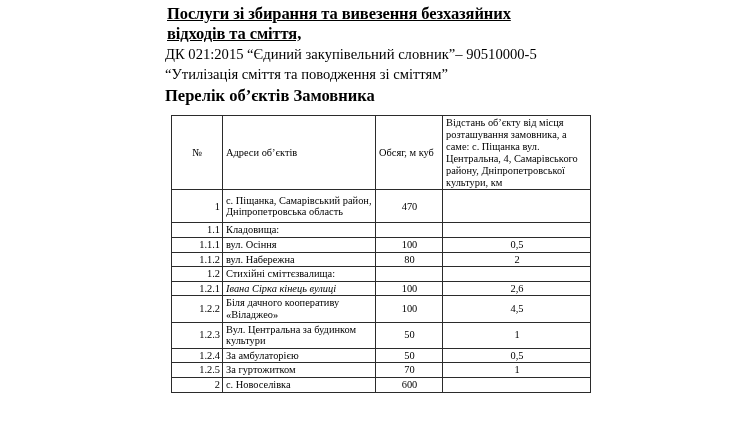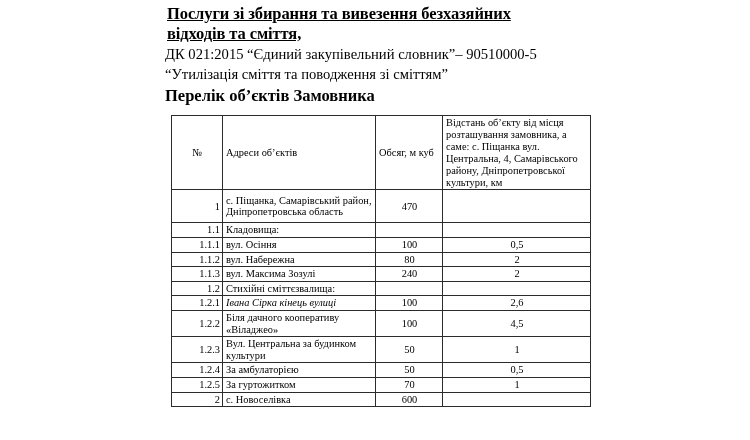--- a/index.html
+++ b/index.html
@@ -160,26 +160,20 @@
           <td class="addr">вул. Осіння</td>
           <td class="vol">100</td>
           <td class="dist">0,5</td>
         </tr>
         <tr class="h-one">
           <td class="num">1.1.2</td>
           <td class="addr">вул. Набережна</td>
           <td class="vol">80</td>
           <td class="dist">2</td>
         </tr>
-        <tr class="h-one">
-          <td class="num">1.1.3</td>
-          <td class="addr">вул. Максима Зозулі</td>
-          <td class="vol">240</td>
-          <td class="dist">2</td>
-        </tr>
         <tr class="level2 h-one">
           <td class="num">1.2</td>
           <td class="addr">Стихійні сміттєзвалища:</td>
           <td class="vol"></td>
           <td class="dist"></td>
         </tr>
         <tr class="italic h-one">
           <td class="num">1.2.1</td>
           <td class="addr">Івана Сірка кінець вулиці</td>
           <td class="vol">100</td>

